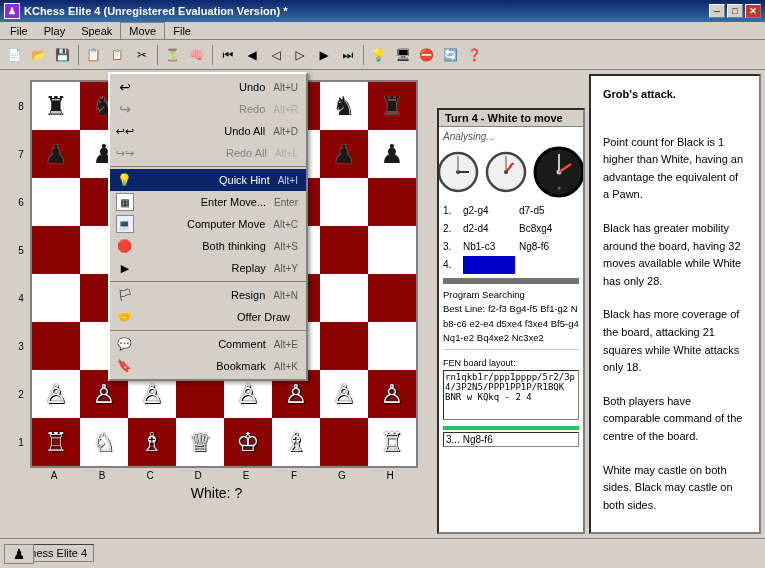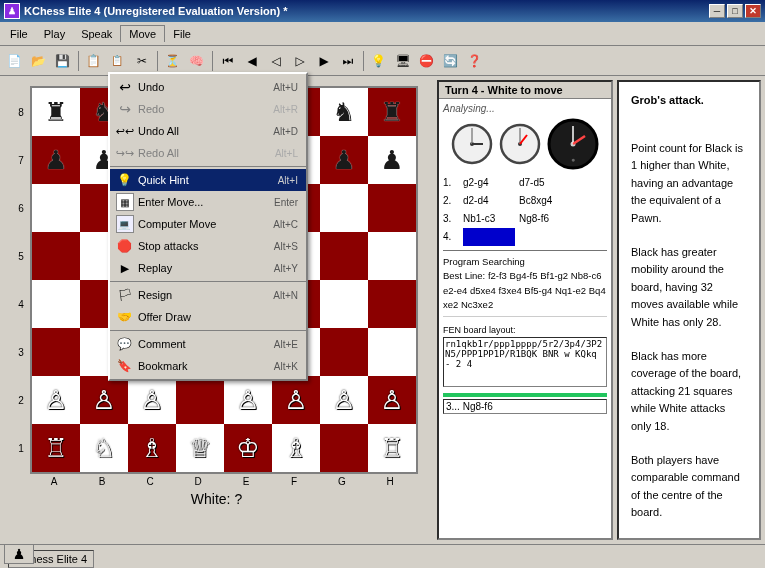--- a/index.html
+++ b/index.html
@@ -57,21 +57,21 @@
       justify-content: center;
       cursor: pointer;
       color: #000;
       font-weight: bold;
     }
     .title-btn.close { background: #c0392b; color: white; }
 
     
     .menu-bar {
       background: #d4d0c8;
-      height: 24px;
+      height: 18px;
       display: flex;
       align-items: center;
       border-bottom: 1px solid #808080;
       padding: 0 2px;
     }
     .menu-item {
       padding: 2px 8px;
       cursor: pointer;
       font-size: 11px;
       color: #000;
@@ -190,23 +190,24 @@
       flex: 1;
       gap: 4px;
       padding: 4px;
     }
     .panel {
       border: 2px inset #808080;
       background: white;
       overflow: hidden;
     }
     .analysis-panel {
-      width: 176px;
+      width: 148px;
       display: flex;
       flex-direction: column;
+      margin-top: 34px;
     }
     .panel-title {
       background: #d4d0c8;
       padding: 2px 6px;
       font-size: 11px;
       font-weight: bold;
       border-bottom: 1px solid #808080;
     }
     .panel-content {
       flex: 1;
@@ -230,21 +231,21 @@
       gap: 4px;
     }
     .move-num { color: #000; min-width: 16px; }
     .move-white { min-width: 52px; color: #000; }
     .move-black { color: #000; }
     .move-selected { background: #0000cc; color: white; padding: 0 2px; }
     .search-info {
       font-size: 9.5px;
       line-height: 1.5;
       margin-top: 4px;
-      border-top: 1px solid #737373;
+      border-top: 6px solid #737373;
       padding-top: 4px;
     }
     .fen-area {
       margin-top: 4px;
       font-size: 9px;
       border-top: 1px solid #ccc;
       padding-top: 8px;
     }
     .fen-input {
       width: 100%;
@@ -302,21 +303,21 @@
     .drop-item-icon {
       position: absolute;
       left: 6px;
       width: 18px;
       height: 18px;
       display: flex;
       align-items: center;
       justify-content: center;
       font-size: 12px;
     }
-    .drop-item-label { flex: 1; }
+    .drop-item-label { flex: 1; text-align: right; }
     .drop-item-shortcut { color: #555; margin-left: 8px; font-size: 10px; }
     .drop-item.disabled .drop-item-shortcut { color: #aaa; }
 
     
     ::-webkit-scrollbar { width: 14px; }
     ::-webkit-scrollbar-track { background: #d4d0c8; border: 1px inset; }
     ::-webkit-scrollbar-thumb { background: #a0a0a0; border: 2px solid #d4d0c8; }
 
     .board-label-bottom {
       display: flex;
@@ -676,21 +677,21 @@
       <span class="drop-item-label">Enter Move...</span>
       <span class="drop-item-shortcut">Enter</span>
     </div>
     <div class="drop-item">
       <div class="drop-item-icon" style="font-size:10px;border:1px solid #888;background:#eef;color:#000;">💻</div>
       <span class="drop-item-label">Computer Move</span>
       <span class="drop-item-shortcut">Alt+C</span>
     </div>
     <div class="drop-item">
       <div class="drop-item-icon">🛑</div>
-      <span class="drop-item-label">Stop attacks</span>
+      <span class="drop-item-label">Both thinking</span>
       <span class="drop-item-shortcut">Alt+S</span>
     </div>
     <div class="drop-item">
       <div class="drop-item-icon" style="font-size:11px;">▶</div>
       <span class="drop-item-label">Replay</span>
       <span class="drop-item-shortcut">Alt+Y</span>
     </div>
   </div>
 
   <div class="menu-section">

